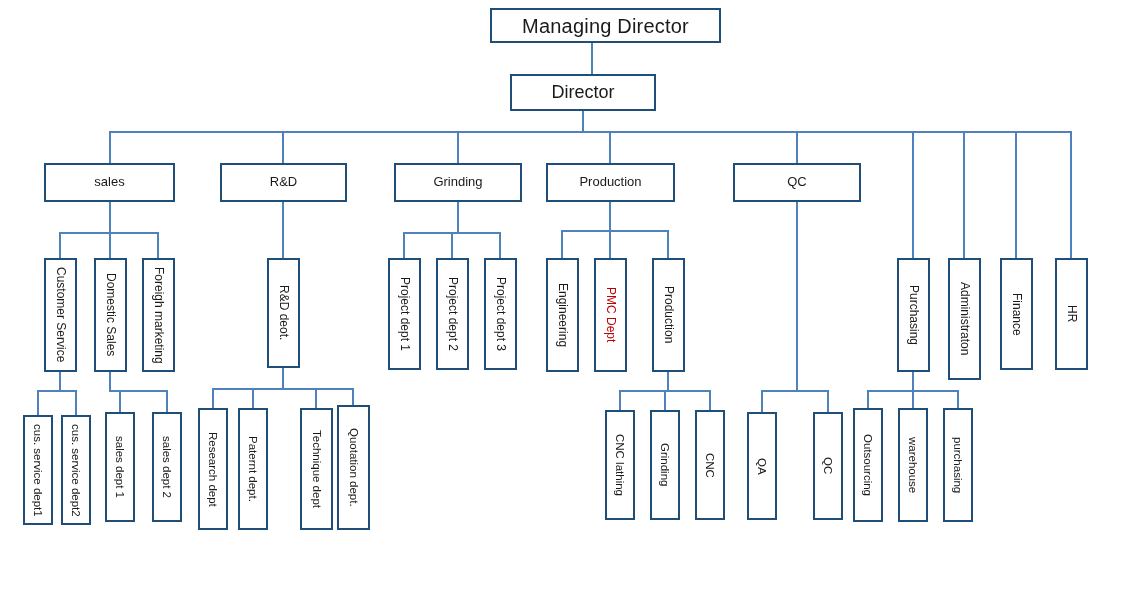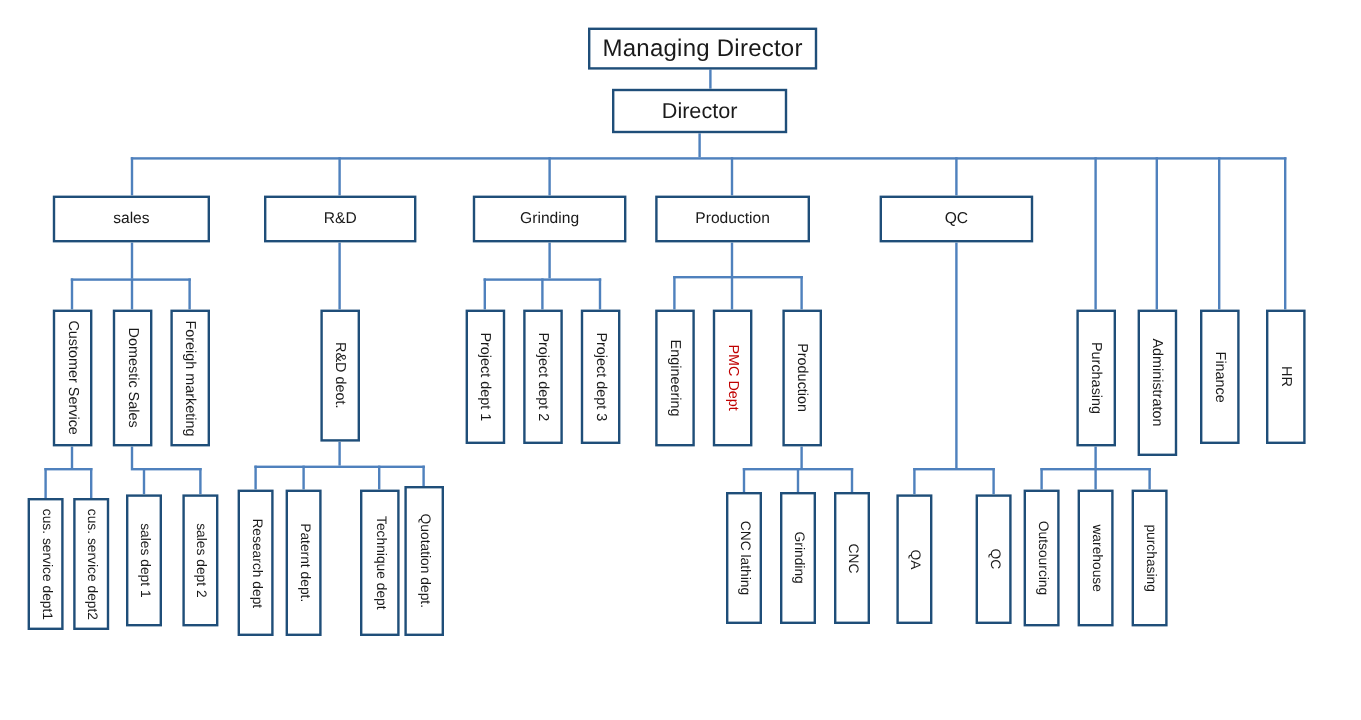--- a/index.html
+++ b/index.html
@@ -94,21 +94,21 @@
   <div class="line" style="left:619px;top:390px;width:2px;height:20px"></div>
   <div class="line" style="left:664px;top:390px;width:2px;height:20px"></div>
   <div class="line" style="left:709px;top:390px;width:2px;height:20px"></div>
 
   <div class="line" style="left:912px;top:372px;width:2px;height:18px"></div>
   <div class="line" style="left:867px;top:390px;width:92px;height:2px"></div>
   <div class="line" style="left:867px;top:390px;width:2px;height:18px"></div>
   <div class="line" style="left:912px;top:390px;width:2px;height:18px"></div>
   <div class="line" style="left:957px;top:390px;width:2px;height:18px"></div>
 
-  <div class="node big" style="left:490px;top:23px;width:191px;height:35px">Managing Director</div>
+  <div class="node big" style="left:490px;top:8px;width:231px;height:35px">Managing Director</div>
   <div class="node" style="left:44px;top:163px;width:131px;height:39px">sales</div>
 
   <div class="node mid" style="left:510px;top:74px;width:146px;height:37px">Director</div>
   <div class="node" style="left:220px;top:163px;width:127px;height:39px">R&amp;D</div>
   <div class="node" style="left:394px;top:163px;width:128px;height:39px">Grinding</div>
   <div class="node" style="left:546px;top:163px;width:129px;height:39px">Production</div>
   <div class="node" style="left:733px;top:163px;width:128px;height:39px">QC</div>
 
   <div class="node v" style="left:44px;top:258px;width:33px;height:114px">Customer Service</div>
   <div class="node v" style="left:94px;top:258px;width:33px;height:114px">Domestic Sales</div>

